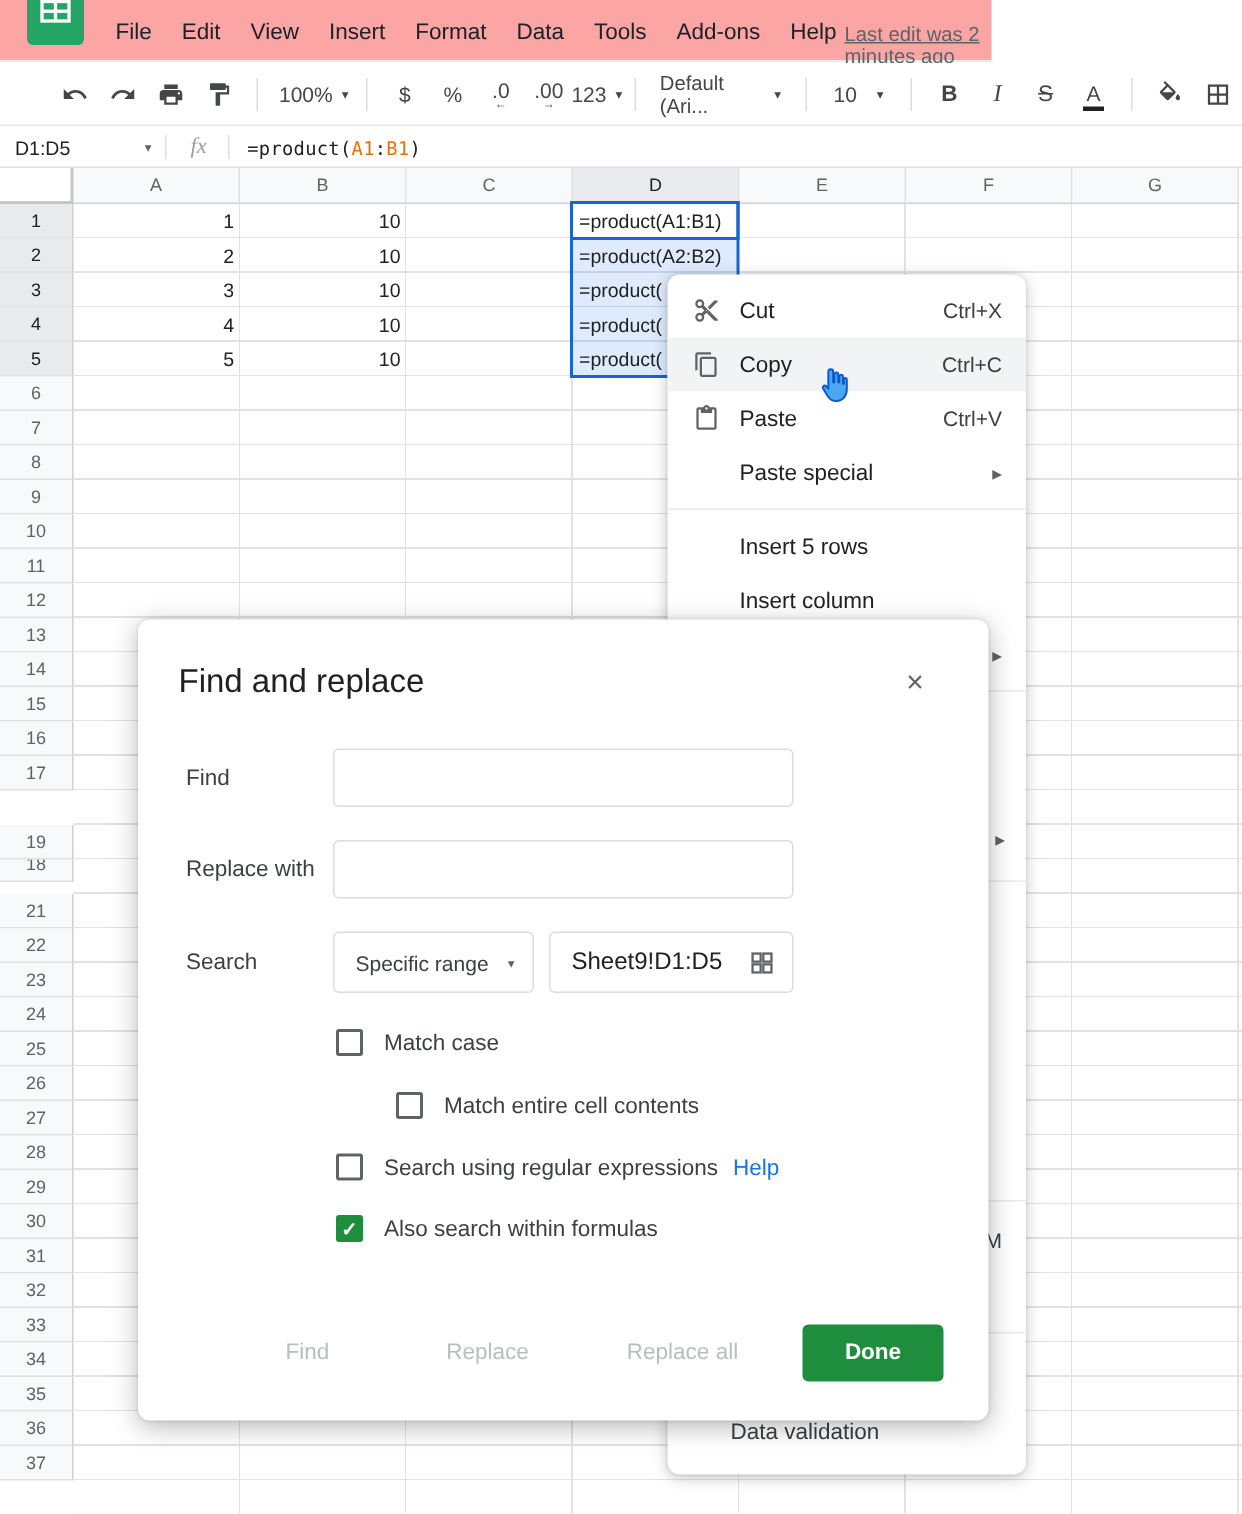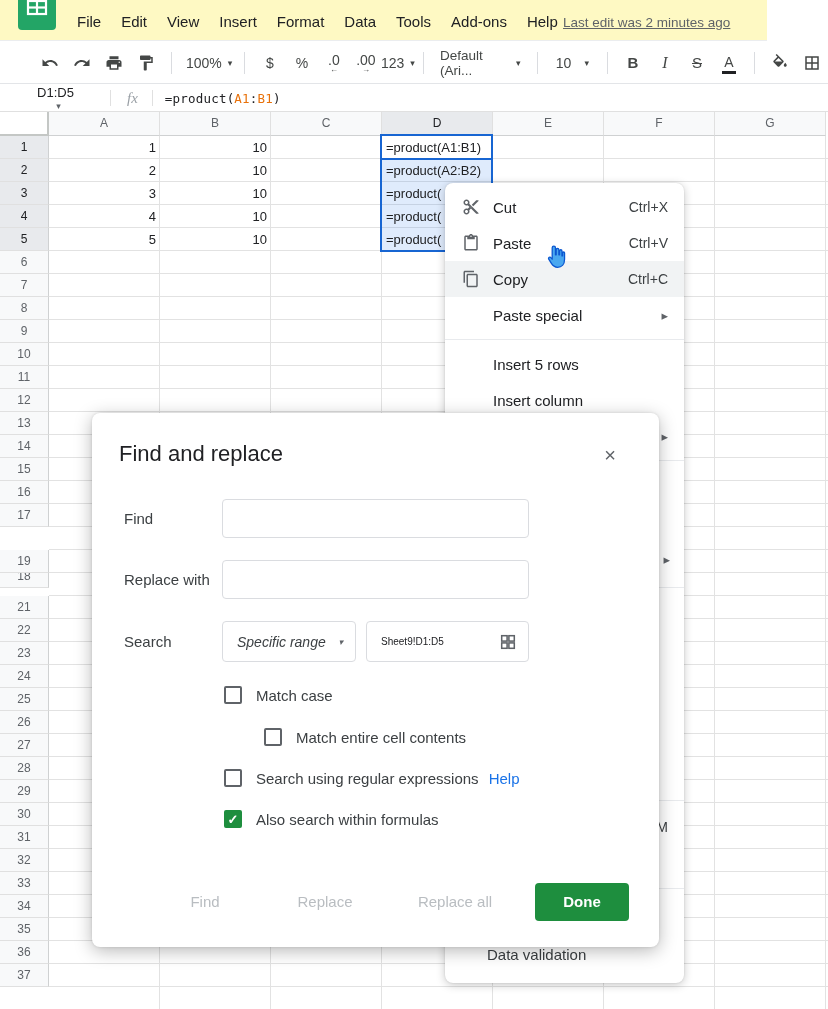--- a/index.html
+++ b/index.html
@@ -3,21 +3,21 @@
 <meta charset="utf-8">
 <style>
   * { box-sizing: border-box; margin: 0; padding: 0; }
   html,body { background:#fff; }
   #app {
     position: relative; width: 828px; height: 1009px; overflow: hidden;
     font-family: "Liberation Sans", sans-serif; background:#fff;
     -webkit-font-smoothing: antialiased;
   }
   
-  .menubar { position:absolute; top:0; left:0; width:767px; height:41px; background:#fef9c3; border-bottom:1px solid #ebedef; }
+  .menubar { position:absolute; top:0; left:0; width:661px; height:41px; background:#fca5a5; border-bottom:1px solid #ebedef; }
   .logo { position:absolute; left:18px; top:0; width:38px; height:30px; }
   .menu-items { position:absolute; left:75px; top:11px; display:flex; gap:16px; }
   .menu-item { font-size:15px; color:#202124; padding:2px 2px; cursor:default; }
   .last-edit { position:absolute; left:563px; top:15px; font-size:13.5px; color:#5f6368; text-decoration:underline; }
   
   .toolbar { position:absolute; top:42px; left:0; width:828px; height:42px; background:#fff; border-bottom:1px solid #e3e5e8; display:flex; align-items:center; padding-left:34px; }
   .tbtn { height:30px; min-width:30px; display:flex; align-items:center; justify-content:center; border-radius:4px; color:#444746; font-size:14px; margin:0 1px; position:relative; }
   .tbtn svg { width:18px; height:18px; fill:#444746; }
   .tsep { width:1px; height:22px; background:#dadce0; margin:0 9px; flex:none; }
   .tarrow { font-size:9px; color:#444746; margin-left:6px; }
@@ -26,21 +26,21 @@
   .tbtn.fontsize { width:54px; justify-content:space-between; padding:0 8px; }
   .tbtn.bold { font-weight:700; font-size:15px; }
   .tbtn.italic { font-family:"Liberation Serif", serif; font-style:italic; font-size:16px; }
   .tbtn.strike { text-decoration:line-through; font-size:15px; }
   .tbtn.tcolor { flex-direction:column; font-size:14px; line-height:13px; padding-top:4px; }
   .tcolor .bar { width:14px; height:3px; background:#202124; margin-top:2px; }
   .decbtn { flex-direction:column; line-height:11px; padding-top:3px; }
   .decbtn .mini { font-size:8px; line-height:7px; }
   
   .formulabar { position:absolute; top:85px; left:0; width:828px; height:27px; background:#fff; border-bottom:1px solid #e0e0e0; display:flex; align-items:center; }
-  .namebox { width:110px; height:100%; display:flex; align-items:center; justify-content:space-between; padding:0 9px 0 10px; font-size:13px; color:#202124;flex-direction:column; }
+  .namebox { width:110px; height:100%; display:flex; align-items:center; justify-content:space-between; padding:0 9px 0 10px; font-size:13px; color:#202124; }
   .namebox .tarrow { font-size:9px; color:#5f6368; }
   .vsep { width:1px; height:16px; background:#e0e0e0; }
   .fx { font-family:"Liberation Serif", serif; font-style:italic; color:#9aa0a6; font-size:15px; padding:0 14px 0 16px; }
   .formula { font-family:"DejaVu Sans Mono", monospace; font-size:12.5px; color:#202124; padding-left:12px; letter-spacing:0.2px; }
   .formula .ref { color:#e8710a; }
   
   .grid { position:absolute; top:112px; left:0; width:828px; height:897px; background:#fff; }
   .corner { position:absolute; left:0; top:0; width:49px; height:24px; background:#fff; border-right:2px solid #c4c7c5; border-bottom:2px solid #c4c7c5; z-index:3; }
   .col-header { position:absolute; top:0; height:24px; background:#f8f9fa; border-right:1px solid #e0e0e0; border-bottom:1px solid #cfd1d2; text-align:center; line-height:23px; font-size:12px; color:#5f6368; z-index:2; }
   .col-header.sel { background:#e8eaed; border-bottom:2px solid #1a73e8; color:#202124; }
@@ -67,23 +67,23 @@
   .ctx-ov-arrow { position:absolute; right:14px; color:#5f6368; font-size:13px; }
   .ctx-ov-div { position:absolute; left:0; right:0; height:1px; background:#e8eaed; }
   .ctx-ov-frag { position:absolute; right:16px; top:636px; font-size:14px; color:#3c4043; }
   .ctx-ov-bottom { position:absolute; left:42px; top:754px; height:36px; line-height:36px; font-size:15px; color:#3c4043; }
   
   .dialog { position:absolute; left:92px; top:413px; width:567px; height:534px; background:#fff; border-radius:8px; box-shadow:0 4px 18px rgba(0,0,0,0.28), 0 0 3px rgba(0,0,0,0.12); z-index:20; }
   .dlg-title { position:absolute; left:27px; top:28px; font-size:22px; color:#202124; }
   .dlg-close { position:absolute; left:505px; top:29px; width:26px; height:26px; text-align:center; line-height:26px; font-size:20px; color:#5f6368; cursor:default; }
   .dlg-label { position:absolute; left:32px; font-size:15px; color:#3c4043; }
   .dlg-input { position:absolute; left:130px; width:307px; height:39px; border:1px solid #dadce0; border-radius:4px; background:#fff; font-size:14px; color:#202124; padding:0 10px; outline:none; font-family:"Liberation Sans", sans-serif; }
-  .dlg-select { position:absolute; left:130px; top:208px; width:134px; height:41px; border:1px solid #dadce0; border-radius:4px; display:flex; align-items:center; justify-content:space-between; padding:0 12px 0 14px; font-size:14px; color:#3c4043;font-style:italic; }
+  .dlg-select { position:absolute; left:130px; top:208px; width:134px; height:41px; border:1px solid #dadce0; border-radius:4px; display:flex; align-items:center; justify-content:space-between; padding:0 12px 0 14px; font-size:14px; color:#3c4043; }
   .dlg-select .tarrow { color:#5f6368; }
-  .dlg-range { position:absolute; left:274px; top:208px; width:163px; height:41px; border:1px solid #dadce0; border-radius:4px; display:flex; align-items:center; justify-content:space-between; padding:0 11px 0 14px; font-size:10px; color:#202124; }
+  .dlg-range { position:absolute; left:274px; top:208px; width:163px; height:41px; border:1px solid #dadce0; border-radius:4px; display:flex; align-items:center; justify-content:space-between; padding:0 11px 0 14px; font-size:16px; color:#202124; }
   .cbx-row { position:absolute; left:132px; display:flex; align-items:center; height:18px; }
   .cbx { width:18px; height:18px; border:2px solid #5f6368; border-radius:2px; margin-right:14px; flex:none; display:flex; align-items:center; justify-content:center; }
   .cbx.checked { background:#1e8e3e; border-color:#1e8e3e; color:#fff; font-size:13px; font-weight:700; }
   .cbx-label { font-size:15px; color:#3c4043; }
   .cbx-link { font-size:15px; color:#1a73e8; margin-left:10px; }
   .dlg-btn { position:absolute; top:470px; height:38px; line-height:38px; text-align:center; font-size:15px; font-weight:500; color:#b9bdc1; border-radius:4px; }
   .dlg-btn.done { background:#1e8e3e; color:#fff; font-weight:700; }
   
   .cursor { position:absolute; left:543px; top:244px; z-index:30; pointer-events:none; }
 </style>
@@ -288,33 +288,33 @@
 
   <div class="ctx-menu">
     <div id="ctx-items">
         <div class="ctx-item">
           <svg viewBox="0 0 24 24">
             <path d="M9.64 7.64c.23-.5.36-1.05.36-1.64 0-2.21-1.79-4-4-4S2 3.79 2 6s1.79 4 4 4c.59 0 1.14-.13 1.64-.36L10 12l-2.36 2.36C7.14 14.13 6.59 14 6 14c-2.21 0-4 1.79-4 4s1.79 4 4 4 4-1.79 4-4c0-.59-.13-1.14-.36-1.64L12 14l7 7h3v-1L9.64 7.64zM6 8c-1.1 0-2-.89-2-2s.9-2 2-2 2 .89 2 2-.9 2-2 2zm0 12c-1.1 0-2-.89-2-2s.9-2 2-2 2 .89 2 2-.9 2-2 2zm6-7.5c-.28 0-.5-.22-.5-.5s.22-.5.5-.5.5.22.5.5-.22.5-.5.5zM19 3l-6 6 2 2 7-7V3h-3z"></path>
           </svg>
           <div class="label">Cut</div>
           <div class="shortcut">Ctrl+X</div>
         </div>
+        <div class="ctx-item highlight">
+          <svg viewBox="0 0 24 24">
+            <path d="M16 1H4c-1.1 0-2 .9-2 2v14h2V3h12V1zm3 4H8c-1.1 0-2 .9-2 2v14c0 1.1.9 2 2 2h11c1.1 0 2-.9 2-2V7c0-1.1-.9-2-2-2zm0 16H8V7h11v14z"></path>
+          </svg>
+          <div class="label">Copy</div>
+          <div class="shortcut">Ctrl+C</div>
+        </div>
         <div class="ctx-item">
           <svg viewBox="0 0 24 24">
             <path d="M19 2h-4.18C14.4.84 13.3 0 12 0c-1.3 0-2.4.84-2.82 2H5c-1.1 0-2 .9-2 2v16c0 1.1.9 2 2 2h14c1.1 0 2-.9 2-2V4c0-1.1-.9-2-2-2zm-7 0c.55 0 1 .45 1 1s-.45 1-1 1-1-.45-1-1 .45-1 1-1zm7 18H5V4h2v3h10V4h2v16z"></path>
           </svg>
           <div class="label">Paste</div>
           <div class="shortcut">Ctrl+V</div>
-        </div>
-        <div class="ctx-item highlight">
-          <svg viewBox="0 0 24 24">
-            <path d="M16 1H4c-1.1 0-2 .9-2 2v14h2V3h12V1zm3 4H8c-1.1 0-2 .9-2 2v14c0 1.1.9 2 2 2h11c1.1 0 2-.9 2-2V7c0-1.1-.9-2-2-2zm0 16H8V7h11v14z"></path>
-          </svg>
-          <div class="label">Copy</div>
-          <div class="shortcut">Ctrl+C</div>
         </div>
         <div class="ctx-item noicon">
           <div class="label">Paste special</div>
           <div class="sub">▸</div>
         </div>
         <div class="ctx-divider"></div>
         <div class="ctx-item noicon">
           <div class="label">Insert 5 rows</div>
         </div>
         <div class="ctx-item noicon">

